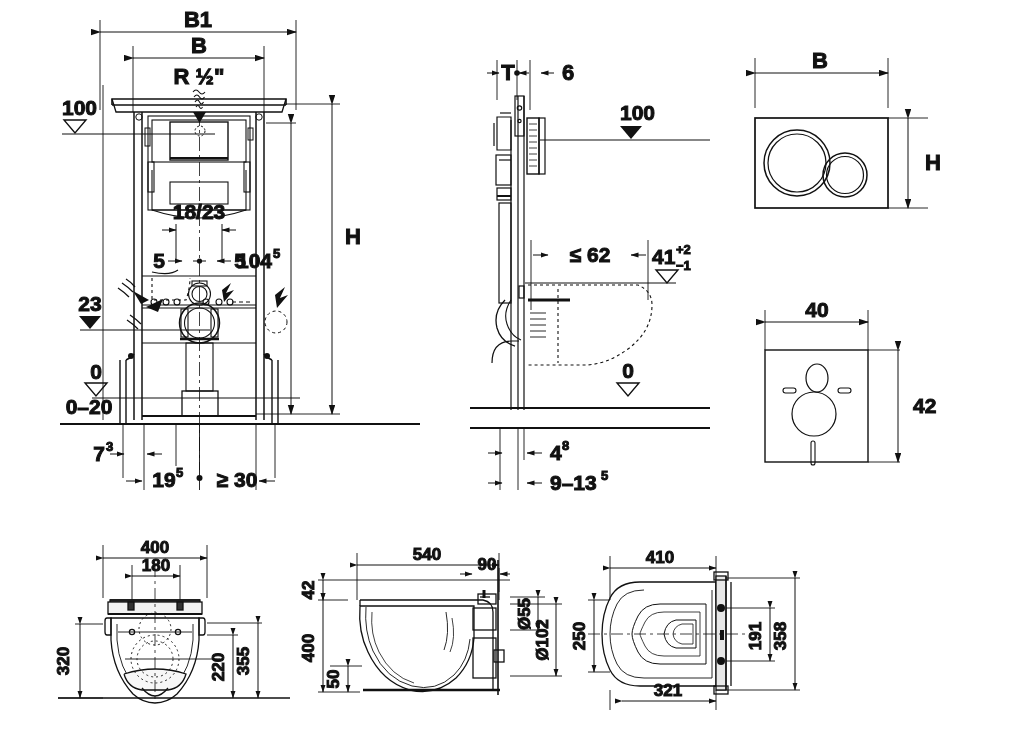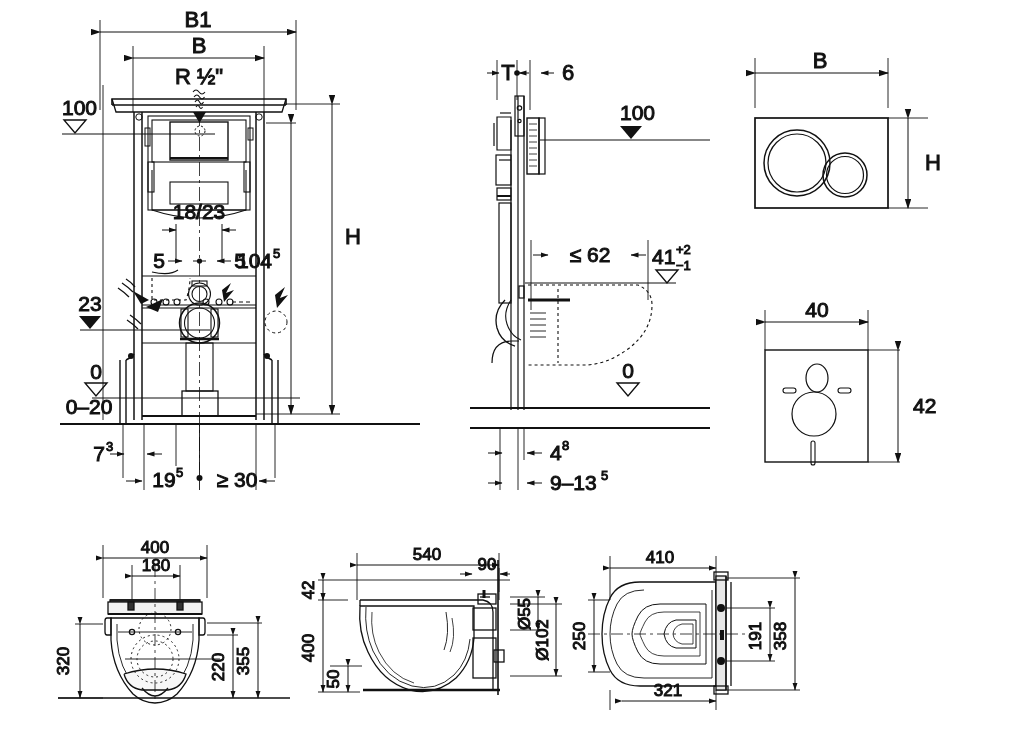--- a/index.html
+++ b/index.html
@@ -2,21 +2,21 @@
 <html><head>
 <meta charset="utf-8">
 <style>
   html,body{margin:0;padding:0;background:#ffffff;}
   body{
     font-family:"Liberation Sans", sans-serif;
     width:1024px;height:756px;
     position:relative;overflow:hidden;
     color:#111;
   }
-  #sheet{position:absolute;left:0;top:0;width:1024px;height:756px;}
+  #sheet{position:absolute;left:0;top:0;width:1024px;height:756px;font-weight:bold;}
   svg{display:block;}
   text{font-family:"Liberation Sans", sans-serif;fill:#111;}
   .lbl{font-size:21px;}
   .lbl-sm{font-size:17px;}
   .sup{font-size:13px;}
   .lbl-b{font-size:22px;}
 </style>
 </head>
 <body>
 

